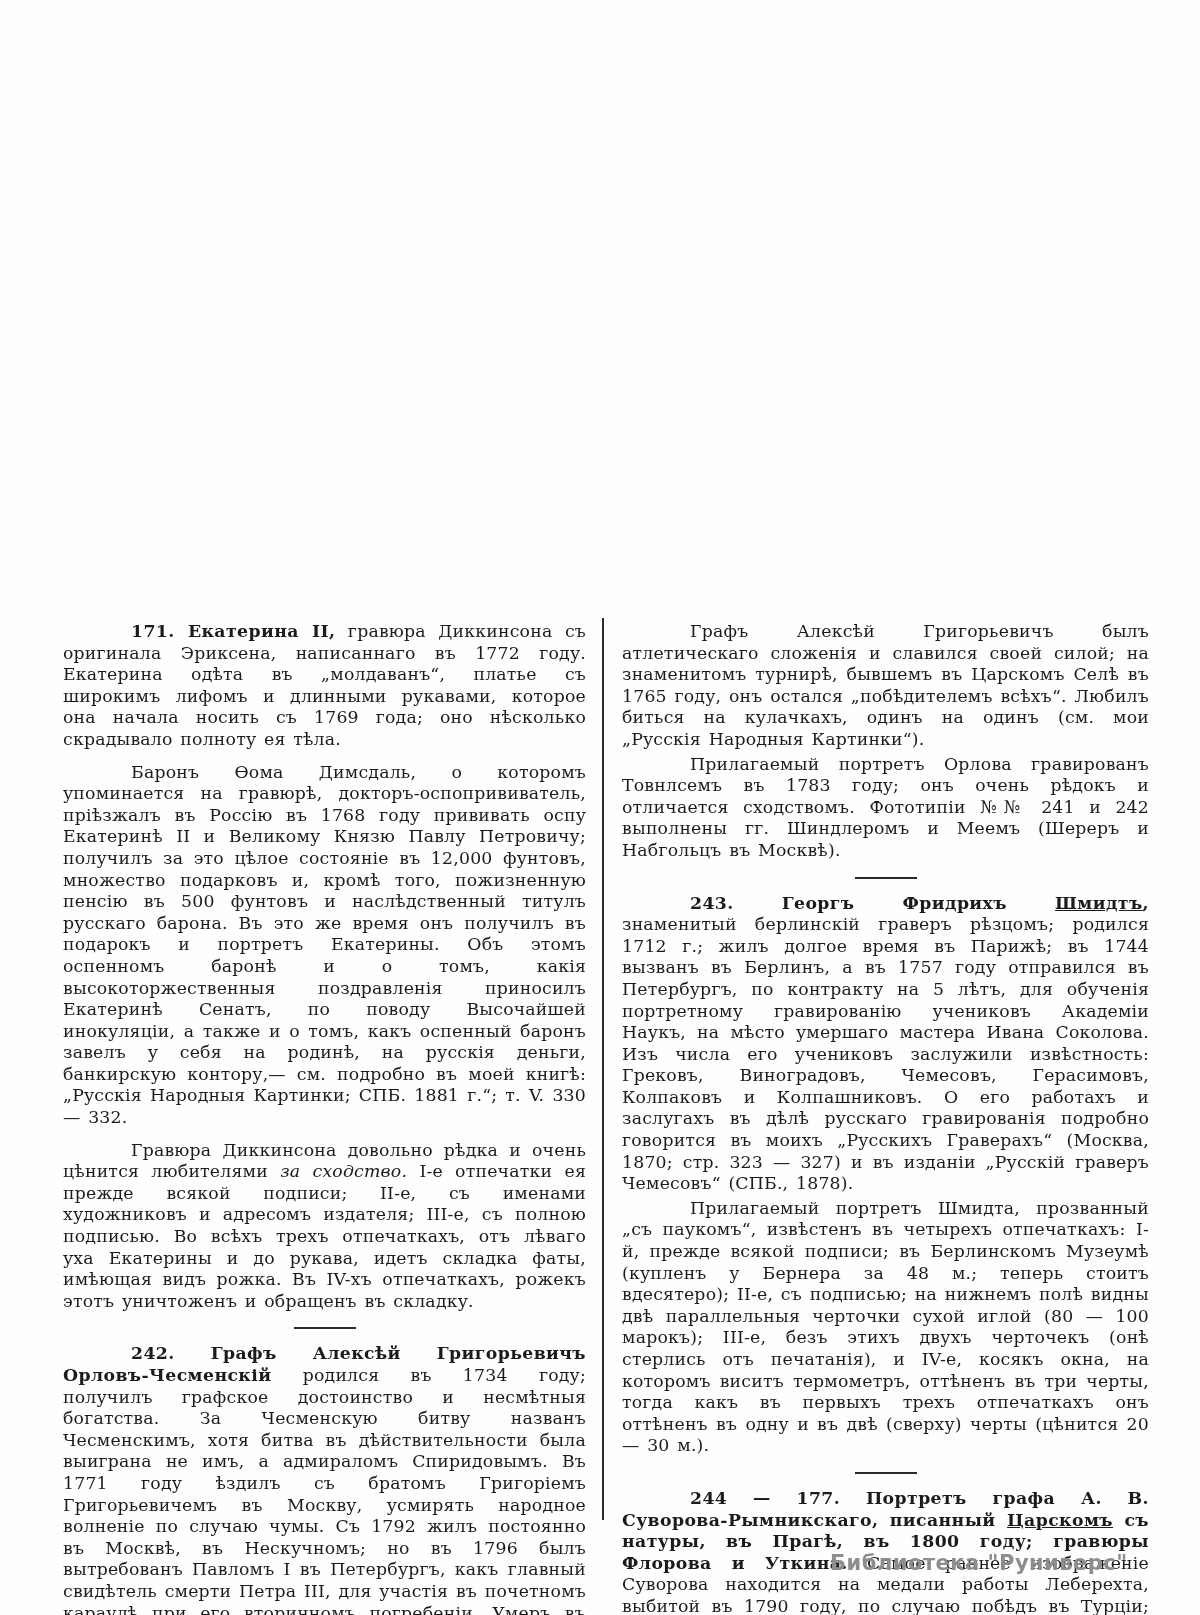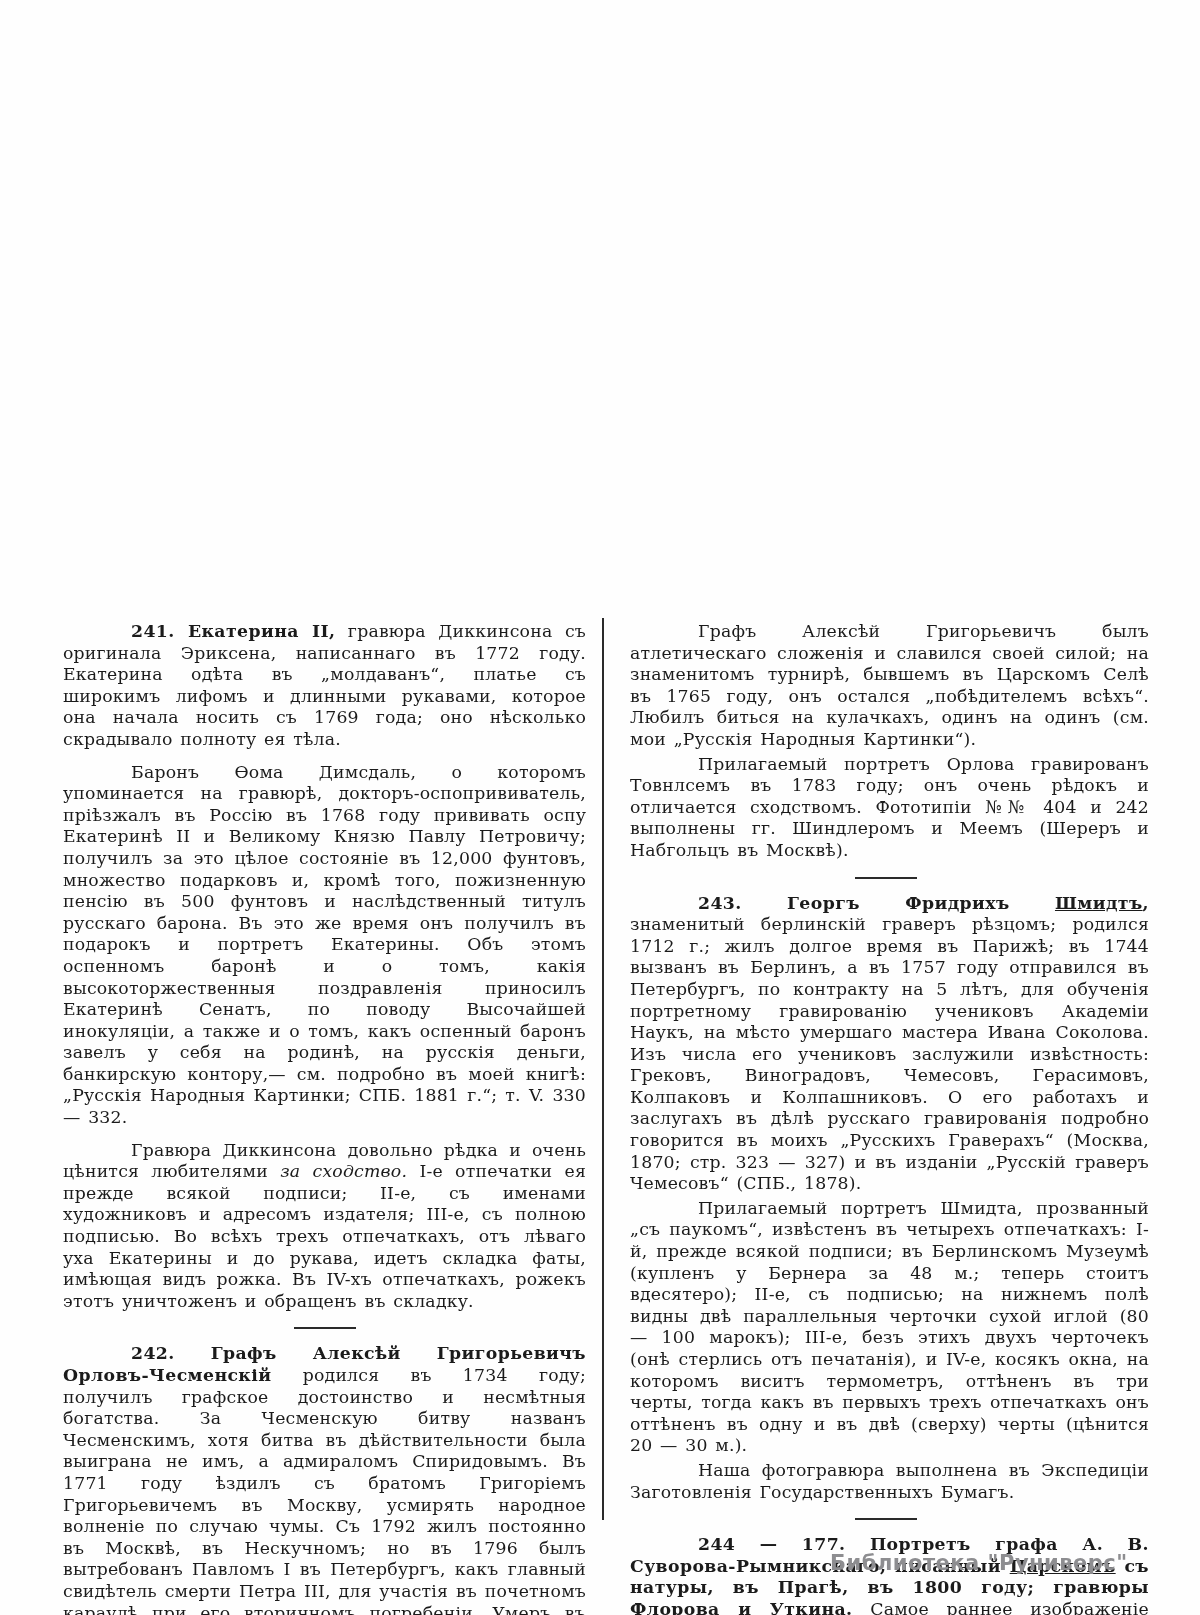--- a/index.html
+++ b/index.html
@@ -18,21 +18,21 @@
     top: 621px;
     text-align: justify;
     font-size: 17.3px;
     line-height: 21.6px;
     letter-spacing: 0.2px;
     word-spacing: 2px;
   }
   .col-left  { left: 63px;  width: 523px; }
   .col-right { left: 622px; width: 527px; }
   .col p { margin: 0 0 11px 0; text-indent: 68px; }
-  .col p.tight { margin-bottom: 3px; margin-left: 8px; }
+  .col p.tight { margin-bottom: 3px; }
   .run-bold { font-weight: bold; letter-spacing: 0.4px; }
   .run-bold-underline { font-weight: bold; text-decoration: underline; letter-spacing: 0.4px; }
   .run-italic { font-style: italic; }
   .section-divider {
     width: 62px;
     height: 0;
     border: 0;
     border-top: 2px solid #2a2a2a;
     margin: 15px auto 14px auto;
   }
@@ -57,45 +57,44 @@
 </style>
 </head>
 <body>
 
 <div class="page">
 
   <div class="column-divider"></div>
 
   <div class="col col-left">
 
-    <p><span class="run-bold">241. Екатерина II,</span><span> гравюра Диккинсона съ оригинала Эриксена, написаннаго въ 1772 году. Екатерина одѣта въ „молдаванъ“, платье съ широкимъ лифомъ и длинными рукавами, которое она начала носить съ 1769 года; оно нѣсколько скрадывало полноту ея тѣла.</span></p>
+    <p><span class="run-bold">171. Екатерина II,</span><span> гравюра Диккинсона съ оригинала Эриксена, написаннаго въ 1772 году. Екатерина одѣта въ „молдаванъ“, платье съ широкимъ лифомъ и длинными рукавами, которое она начала носить съ 1769 года; оно нѣсколько скрадывало полноту ея тѣла.</span></p>
 
     <p><span>Баронъ Ѳома Димсдаль, о которомъ упоминается на гравюрѣ, докторъ-оспопрививатель, пріѣзжалъ въ Россію въ 1768 году прививать оспу Екатеринѣ II и Великому Князю Павлу Петровичу; получилъ за это цѣлое состояніе въ 12,000 фунтовъ, множество подарковъ и, кромѣ того, пожизненную пенсію въ 500 фунтовъ и наслѣдственный титулъ русскаго барона. Въ это же время онъ получилъ въ подарокъ и портретъ Екатерины. Объ этомъ оспенномъ баронѣ и о томъ, какія высокоторжественныя поздравленія приносилъ Екатеринѣ Сенатъ, по поводу Высочайшей инокуляціи, а также и о томъ, какъ оспенный баронъ завелъ у себя на родинѣ, на русскія деньги, банкирскую контору,— см. подробно въ моей книгѣ: „Русскія Народныя Картинки; СПБ. 1881 г.“; т. V. 330 — 332.</span></p>
 
     <p><span>Гравюра Диккинсона довольно рѣдка и очень цѣнится любителями </span><span class="run-italic">за сходство.</span><span> I-е отпечатки ея прежде всякой подписи; II-е, съ именами художниковъ и адресомъ издателя; III-е, съ полною подписью. Во всѣхъ трехъ отпечаткахъ, отъ лѣваго уха Екатерины и до рукава, идетъ складка фаты, имѣющая видъ рожка. Въ IV-хъ отпечаткахъ, рожекъ этотъ уничтоженъ и обращенъ въ складку.</span></p>
 
     <hr class="section-divider">
 
     <p><span class="run-bold">242. Графъ Алексѣй Григорьевичъ Орловъ-Чесменскій</span><span> родился въ 1734 году; получилъ графское достоинство и несмѣтныя богатства. За Чесменскую битву названъ Чесменскимъ, хотя битва въ дѣйствительности была выиграна не имъ, а адмираломъ Спиридовымъ. Въ 1771 году ѣздилъ съ братомъ Григоріемъ Григорьевичемъ въ Москву, усмирять народное волненіе по случаю чумы. Съ 1792 жилъ постоянно въ Москвѣ, въ Нескучномъ; но въ 1796 былъ вытребованъ Павломъ I въ Петербургъ, какъ главный свидѣтель смерти Петра III, для участія въ почетномъ караулѣ при его вторичномъ погребеніи. Умеръ въ 1808 году. Онъ улучшилъ въ Россіи коннозаводство и завелъ прозванныхъ его именемъ „Орловскихъ рысаковъ“.</span></p>
 
   </div>
 
   <div class="col col-right">
 
     <p class="tight"><span>Графъ Алексѣй Григорьевичъ былъ атлетическаго сложенія и славился своей силой; на знаменитомъ турнирѣ, бывшемъ въ Царскомъ Селѣ въ 1765 году, онъ остался „побѣдителемъ всѣхъ“. Любилъ биться на кулачкахъ, одинъ на одинъ (см. мои „Русскія Народныя Картинки“).</span></p>
 
-    <p class="tight"><span>Прилагаемый портретъ Орлова гравированъ Товнлсемъ въ 1783 году; онъ очень рѣдокъ и отличается сходствомъ. Фототипіи №№ 404 и 242 выполнены гг. Шиндлеромъ и Меемъ (Шереръ и Набгольцъ въ Москвѣ).</span></p>
+    <p class="tight"><span>Прилагаемый портретъ Орлова гравированъ Товнлсемъ въ 1783 году; онъ очень рѣдокъ и отличается сходствомъ. Фототипіи №№ 241 и 242 выполнены гг. Шиндлеромъ и Меемъ (Шереръ и Набгольцъ въ Москвѣ).</span></p>
 
     <hr class="section-divider">
 
     <p class="tight"><span class="run-bold">243. Георгъ Фридрихъ </span><span class="run-bold-underline">Шмидтъ</span><span class="run-bold">,</span><span> знаменитый берлинскій граверъ рѣзцомъ; родился 1712 г.; жилъ долгое время въ Парижѣ; въ 1744 вызванъ въ Берлинъ, а въ 1757 году отправился въ Петербургъ, по контракту на 5 лѣтъ, для обученія портретному гравированію учениковъ Академіи Наукъ, на мѣсто умершаго мастера Ивана Соколова. Изъ числа его учениковъ заслужили извѣстность: Грековъ, Виноградовъ, Чемесовъ, Герасимовъ, Колпаковъ и Колпашниковъ. О его работахъ и заслугахъ въ дѣлѣ русскаго гравированія подробно говорится въ моихъ „Русскихъ Граверахъ“ (Москва, 1870; стр. 323 — 327) и въ изданіи „Русскій граверъ Чемесовъ“ (СПБ., 1878).</span></p>
 
     <p class="tight"><span>Прилагаемый портретъ Шмидта, прозванный „съ паукомъ“, извѣстенъ въ четырехъ отпечаткахъ: I-й, прежде всякой подписи; въ Берлинскомъ Музеумѣ (купленъ у Бернера за 48 м.; теперь стоитъ вдесятеро); II-е, съ подписью; на нижнемъ полѣ видны двѣ параллельныя черточки сухой иглой (80 — 100 марокъ); III-е, безъ этихъ двухъ черточекъ (онѣ стерлись отъ печатанія), и IV-е, косякъ окна, на которомъ виситъ термометръ, оттѣненъ въ три черты, тогда какъ въ первыхъ трехъ отпечаткахъ онъ оттѣненъ въ одну и въ двѣ (сверху) черты (цѣнится 20 — 30 м.).</span></p>
 
-    <p class="tight"><span>Наша фотогравюра выполнена въ Экспедиціи Заготовленія Государственныхъ Бумагъ.</span></p>
 
     <hr class="section-divider">
 
     <p class="tight"><span class="run-bold">244 — 177. Портретъ графа А. В. Суворова-Рымникскаго, писанный </span><span class="run-bold-underline">Царскомъ</span><span class="run-bold"> съ натуры, въ Прагѣ, въ 1800 году; гравюры Флорова и Уткина.</span><span> Самое раннее изображеніе Суворова находится на медали работы Леберехта, выбитой въ 1790 году, по случаю побѣдъ въ Турціи; изобра-</span></p>
 
   </div>
 
   <div class="watermark">Библиотека "Руниверс"</div>
 
 </div>

